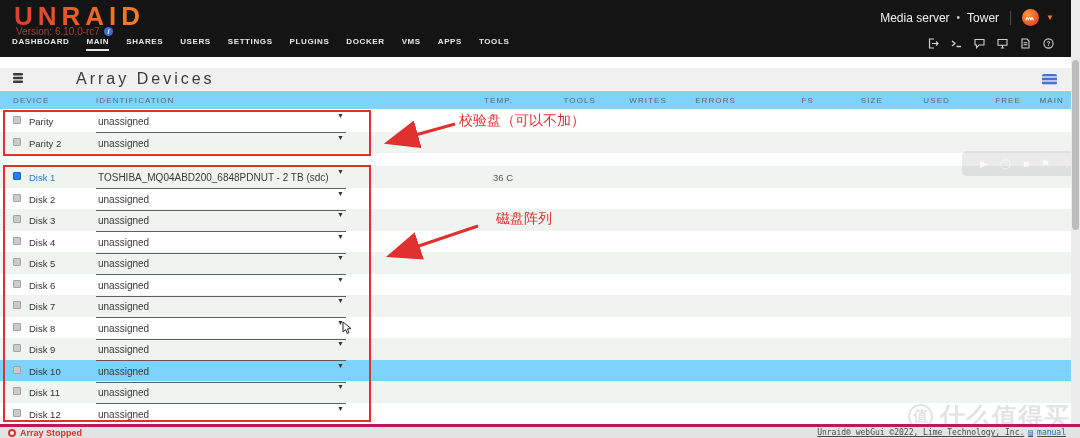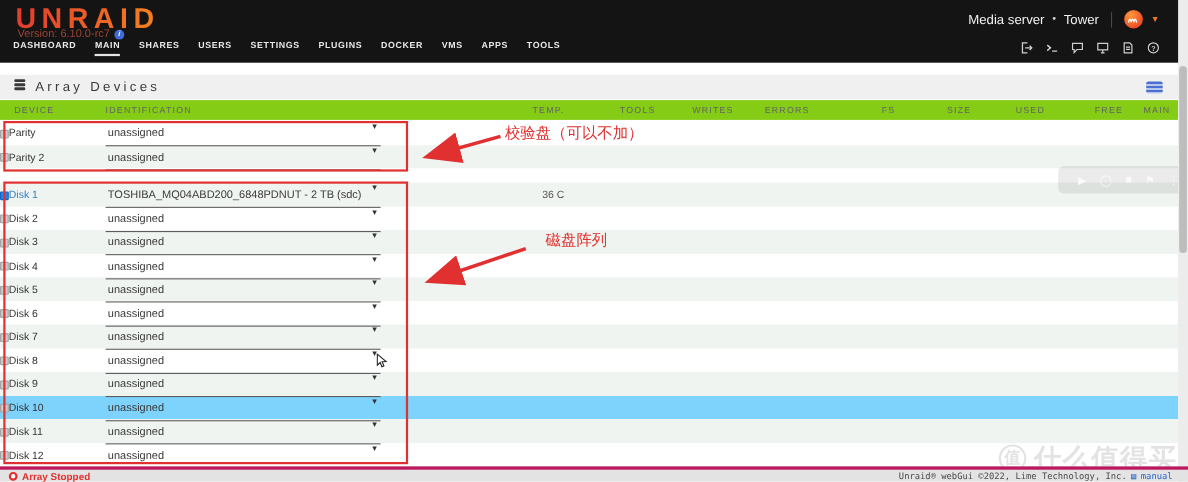--- a/index.html
+++ b/index.html
@@ -28,38 +28,38 @@
 
   .nav { position:absolute; left:12px; bottom:6px; display:flex; gap:17px; }
   .nav-item { color:#e8e8e8; font-size:8px; font-weight:700; letter-spacing:0.6px; padding-bottom:3px; cursor:pointer; }
   .nav-item.active { border-bottom:2px solid #e5e5e5; }
   .hdr-tools { position:absolute; right:26px; bottom:8px; display:flex; gap:12px; align-items:center; }
   .hdr-tools svg { display:block; }
 
   
   .array-bar { position:absolute; top:68px; left:0; width:1071px; height:22px; background:#f0f0f0;
                display:flex; align-items:center; padding-left:12px; gap:8px; }
-  .array-title { font-size:12px; color:#3a3a3a; letter-spacing:3px; }
+  .array-title { font-size:16px; color:#3a3a3a; letter-spacing:3px;margin-left:44px; }
   .view-list-icon { position:absolute; right:14px; width:15px; height:11px; border-radius:2px;
         background:repeating-linear-gradient(#4a6fd1 0 2.4px, #b9c6ec 2.4px 3.8px); cursor:pointer; }
 
-  .thead { position:absolute; top:91px; left:0; width:1071px; height:18px; background:#84cc16; }
+  .thead { position:absolute; top:91px; left:0; width:1071px; height:18px; background:#7dd3fc; }
   .grid-row { display:grid; grid-template-columns:96px 260px 157px 83px 71px 69px 78px 69px 67px 71px 43px;
               align-items:center; height:100%; }
   .thead .cell { font-size:8px; color:#636363; letter-spacing:1.1px; text-align:right; }
   .thead .cell.left { text-align:left; }
   .thead .cell.c0 { padding-left:13px; }
 
   .rows-wrap { position:absolute; left:0; width:1071px; }
   .parity-rows { top:110px; } .disk-rows { top:166px; }
   .row { height:21.5px; background:#fff; }
   .parity-rows .row:nth-child(2) { background:#f0f4f0; }
   .disk-rows .row:nth-child(odd) { background:#f0f4f0; }
   .disk-rows .row:nth-child(10) { background:#7dd3fc; }
-  .c-device { display:flex; align-items:center; gap:0; }
+  .c-device { display:flex; gap:8px; padding-left:13px; }
   .sq { width:8px; height:8px; background:#cbcbcb; border:1px solid #a3a3a3; border-radius:1px; }
   .row.assigned .sq { background:#2284e8; border-color:#1565c0; }
   .dev-label { font-size:9.5px; color:#333; }
   .row.assigned .dev-label { color:#2f7fc1; cursor:pointer; }
   .select { position:relative; width:250px; border-bottom:1.5px solid #5e5e5e; padding:1px 12px 3px 2px; cursor:pointer; }
   .sel-val { font-size:10px; color:#3a3a3a; white-space:nowrap; }
   .caret { position:absolute; right:2px; top:2px; font-size:7px; color:#333; }
   .c-temp { font-size:9.5px; color:#555; text-align:right; }
 
   
@@ -80,21 +80,21 @@
   .scroll-thumb { position:absolute; right:1px; top:60px; width:7px; height:170px; background:#bdbdbd; border-radius:4px; }
 
   
   .footer { position:absolute; left:0; bottom:0; width:1080px; height:14px; background:#e3e3e3;
             border-top:3px solid #be185d; display:flex; align-items:center; justify-content:space-between;
             padding:0 14px 0 8px; }
   .status-left { display:flex; align-items:center; gap:4px; }
   .stop-ring { width:8px; height:8px; border-radius:50%; border:2.5px solid #e02f2f; background:#fff; }
   .status-text { color:#e02f2f; font-size:9px; font-weight:700; }
   .footer-right { display:flex; align-items:center; gap:4px; font-family:"DejaVu Sans Mono", monospace;
-                  font-size:8px; color:#4a4a4a; }
+                  font-size:8px; color:#4a4a4a;text-decoration:underline; }
   .book-icon { color:#2762c7; font-size:8px; }
   .manual-link { color:#2762c7; cursor:pointer; }
 
   
   .watermark { position:absolute; right:10px; bottom:5px; display:flex; align-items:center; gap:7px;
                opacity:0.55; pointer-events:none; }
   .wm-badge { width:25px; height:25px; border-radius:50%; border:2.5px solid #cdcdcd; color:#cdcdcd;
               font-size:15px; font-weight:700; display:flex; align-items:center; justify-content:center; }
   .wm-text { color:#cdcdcd; font-size:25px; font-weight:700; letter-spacing:1px;
              text-shadow:0 1px 1px rgba(255,255,255,0.8); }

